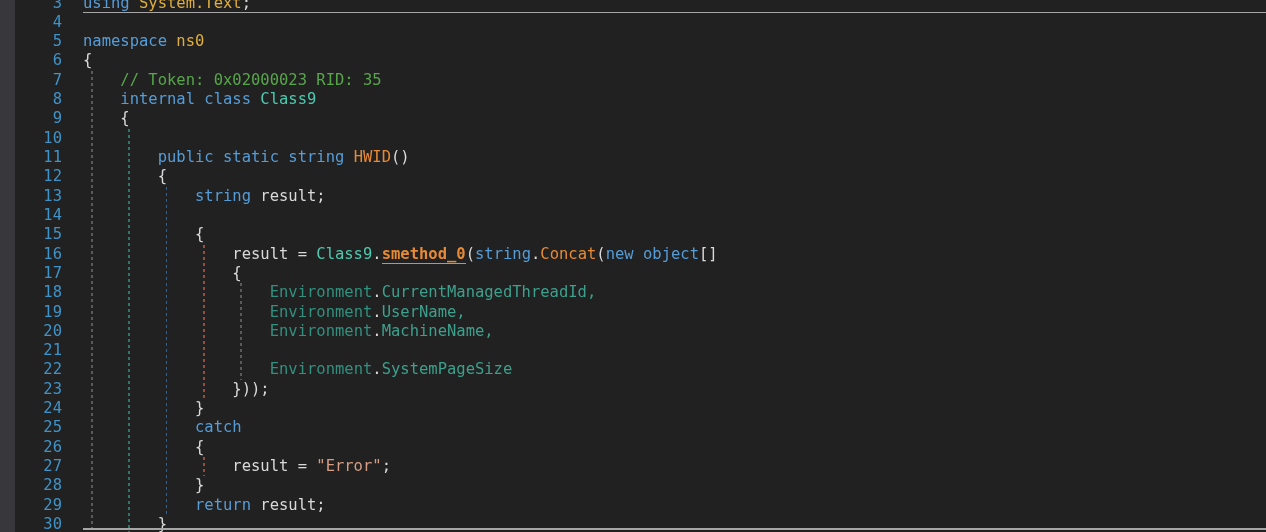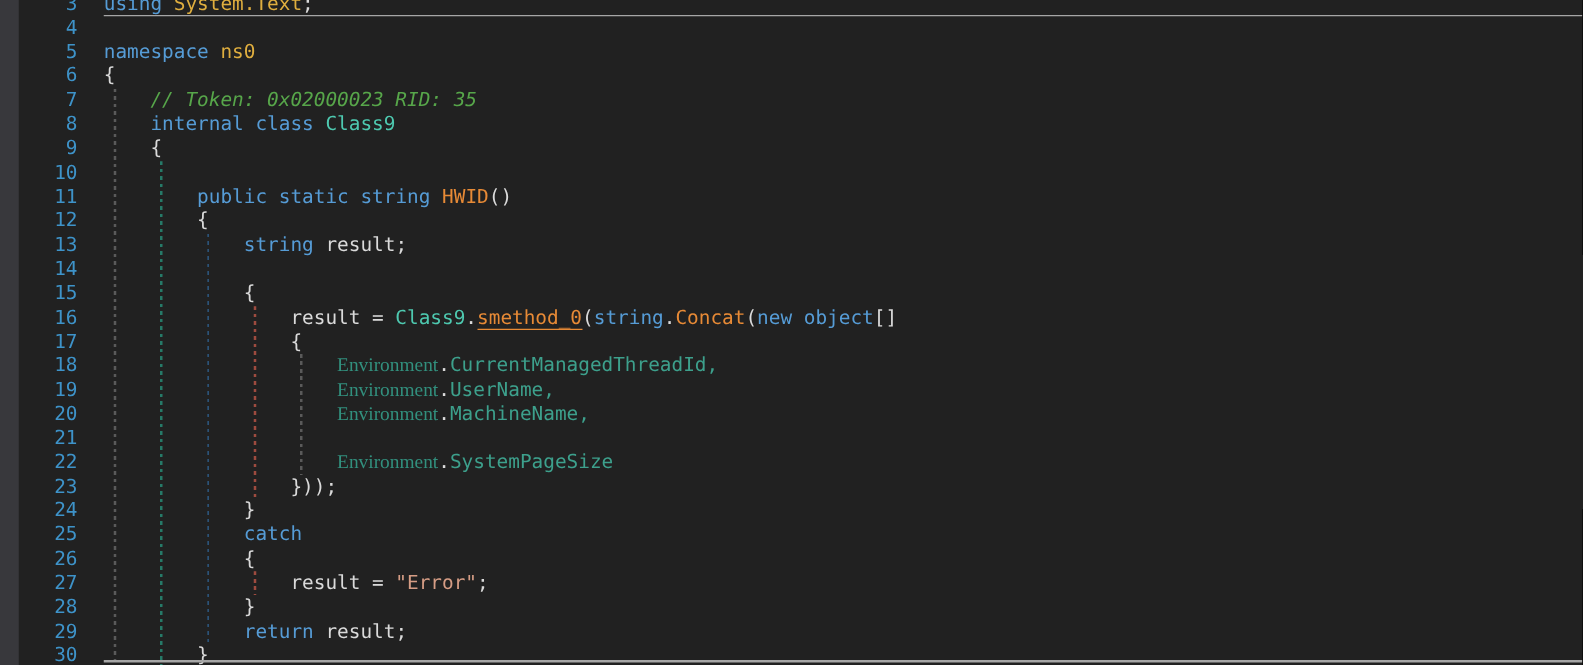--- a/index.html
+++ b/index.html
@@ -9,26 +9,26 @@
     font-family:"DejaVu Sans Mono","Liberation Mono",monospace;
     font-size:15.5px;
   }
   .left-strip{position:absolute;left:0;top:0;width:15px;height:100%;background:var(--strip,#38383C);}
   .rows{position:absolute;left:0;top:-6.5px;right:0;}
   .row{position:relative;height:19.32px;line-height:19.32px;white-space:pre;}
   .ln{position:absolute;left:0;top:0;width:62px;text-align:right;color:var(--lineNum,#3E93C9);}
   .codeline{position:absolute;left:83px;top:0;}
   .tk-pl{color:var(--plain,#DADADA);}
   .tk-kw{color:var(--keyword,#569CD6);}
-  .tk-cm{color:var(--comment,#57A64A);font-style:italic;}
+  .tk-cm{color:var(--comment,#57A64A);}
   .tk-ns{color:var(--namespaceTok,#DFAE3F);}
   .tk-ty{color:var(--typeTok,#4EC9B0);}
   .tk-me{color:var(--methodTok,#E78A36);}
-  .tk-mu{color:var(--methodTok,#E78A36);border-bottom:1px solid var(--methodTok,#E78A36);}
-  .tk-et{color:var(--envType,#32907E);font-family:Liberation Serif, serif;}
+  .tk-mu{color:var(--methodTok,#E78A36);border-bottom:1px solid var(--methodTok,#E78A36);font-weight:bold;}
+  .tk-et{color:var(--envType,#32907E);}
   .tk-ep{color:var(--envProp,#3DA08C);margin-top:32px;}
   .tk-st{color:var(--stringTok,#D69D85);}
   .guide{position:absolute;width:1.5px;}
   .hline{position:absolute;left:83px;right:0;height:1.5px;background:var(--curLine,#A6A6A6);}
   .hline.top{top:11.6px;}
   .hline.bottom{top:528.3px;}
 </style>
 </head>
 <body>
 

